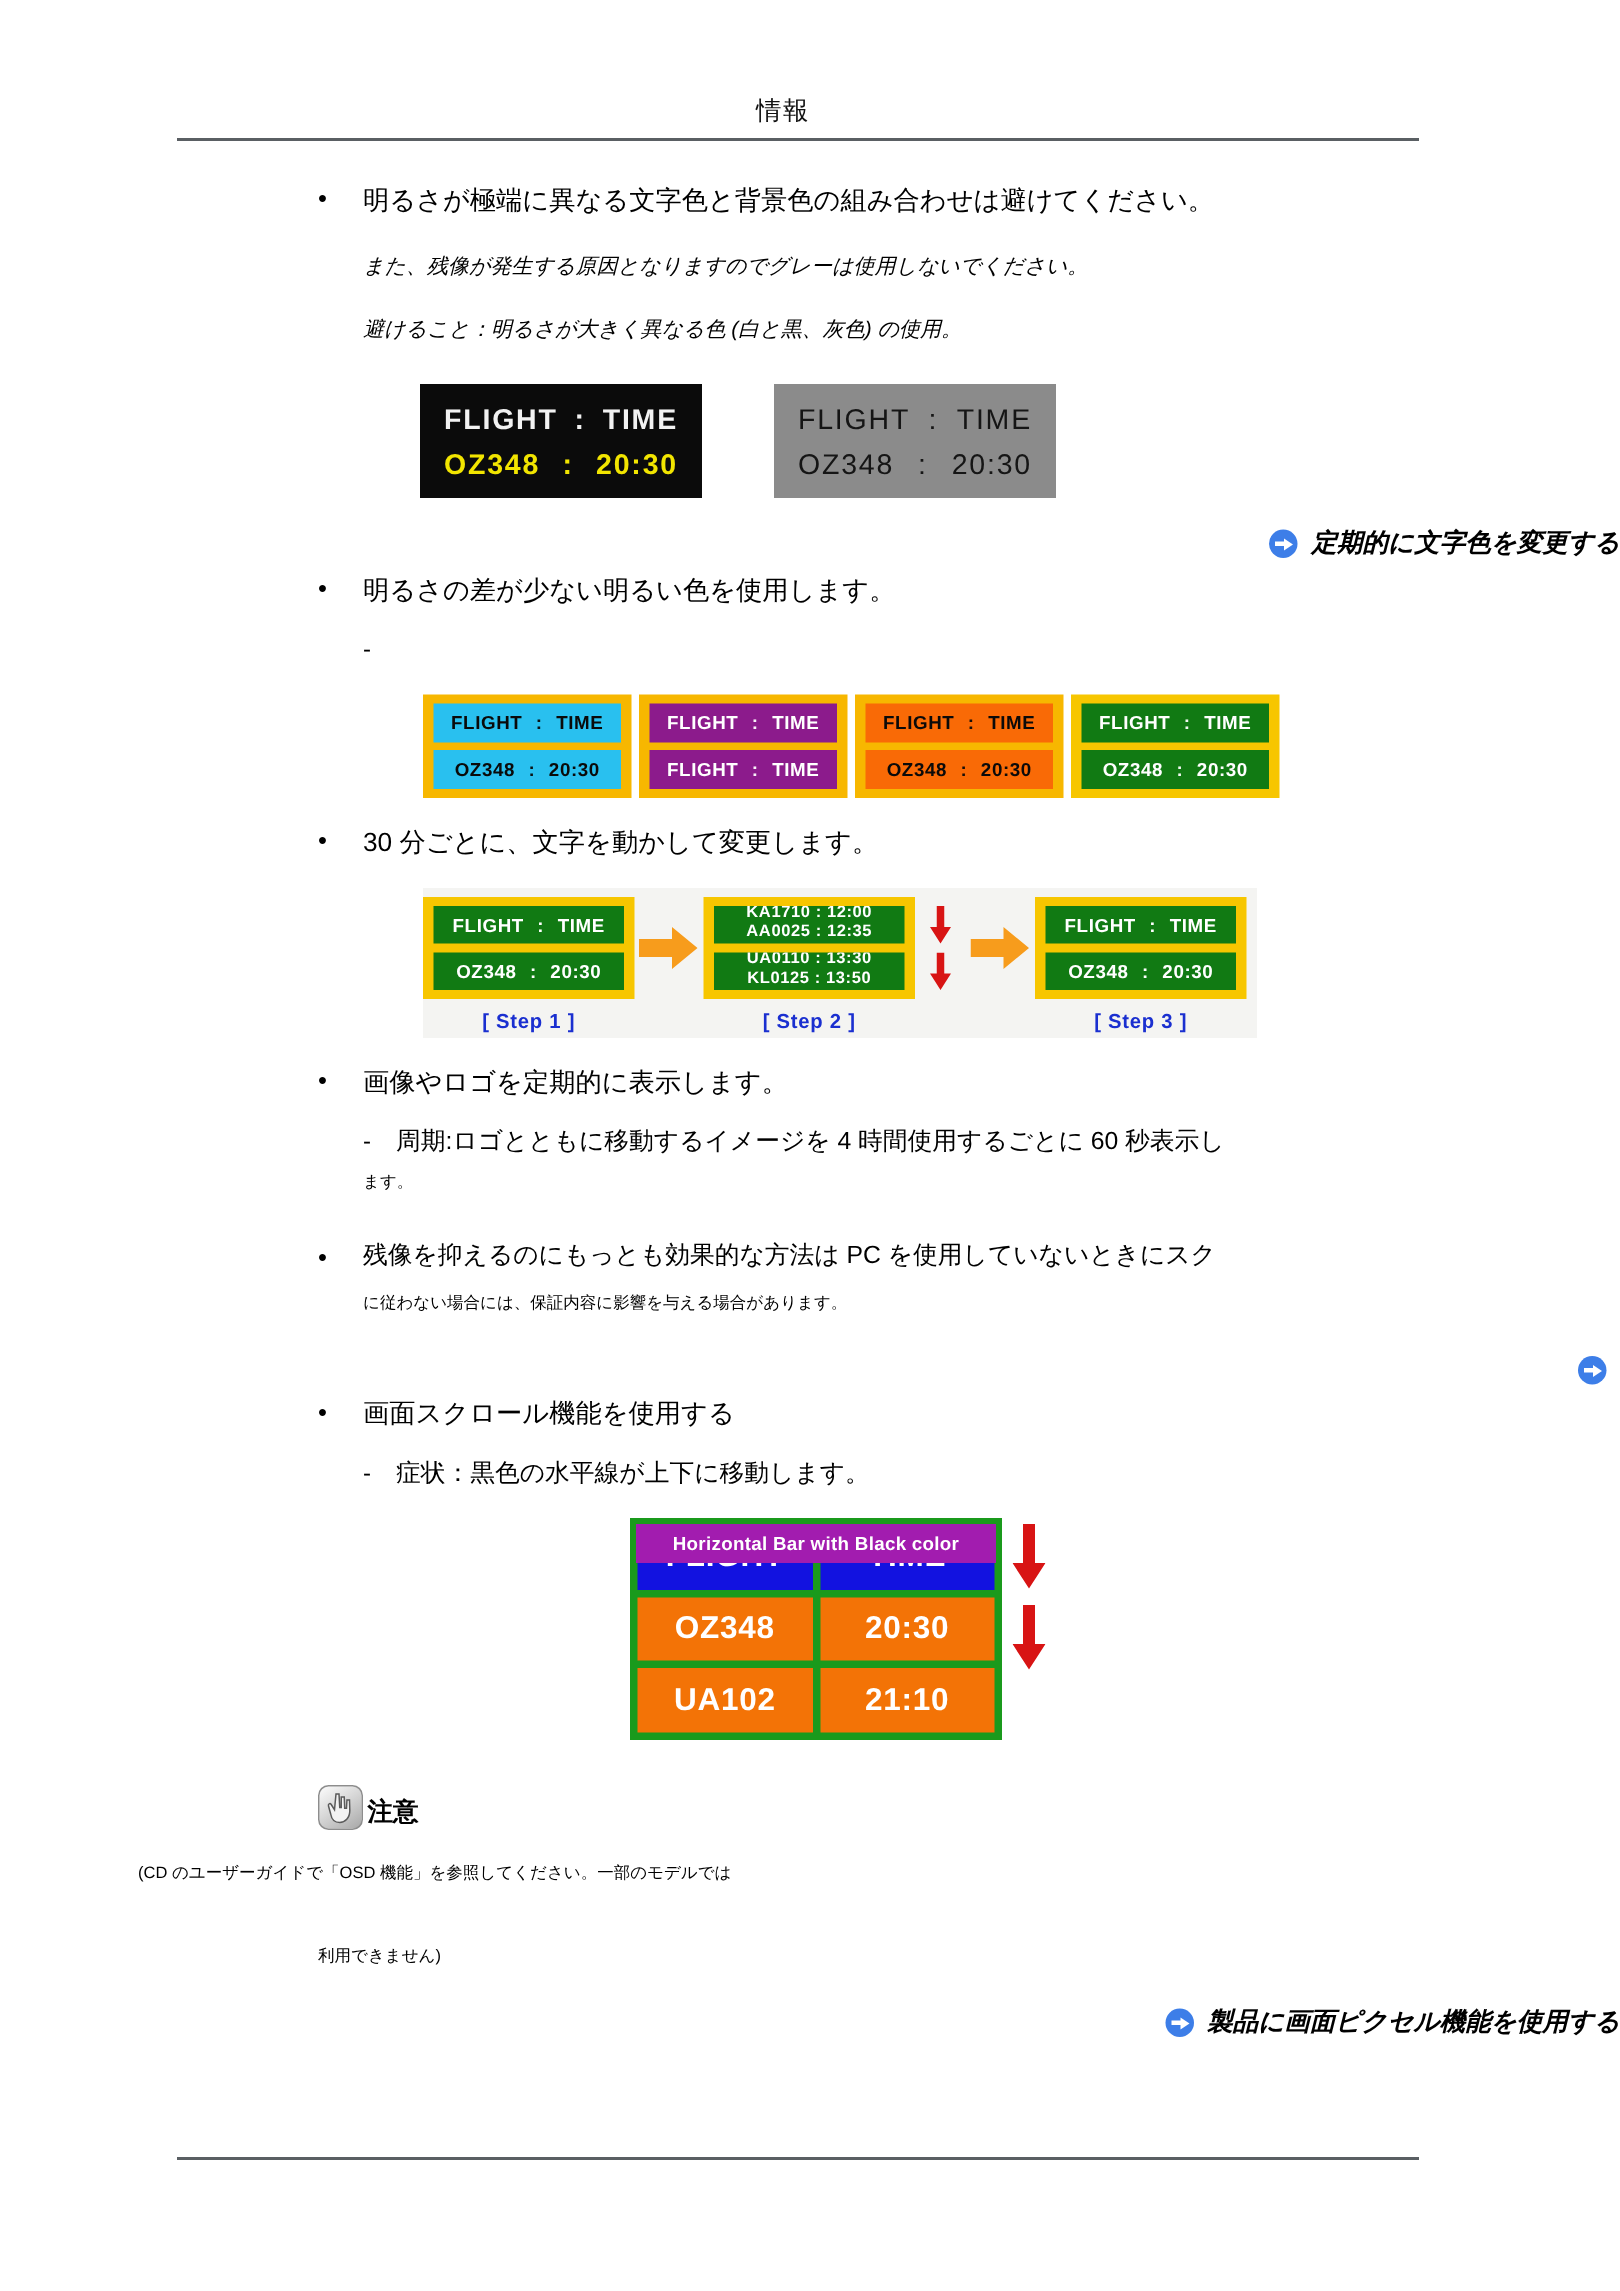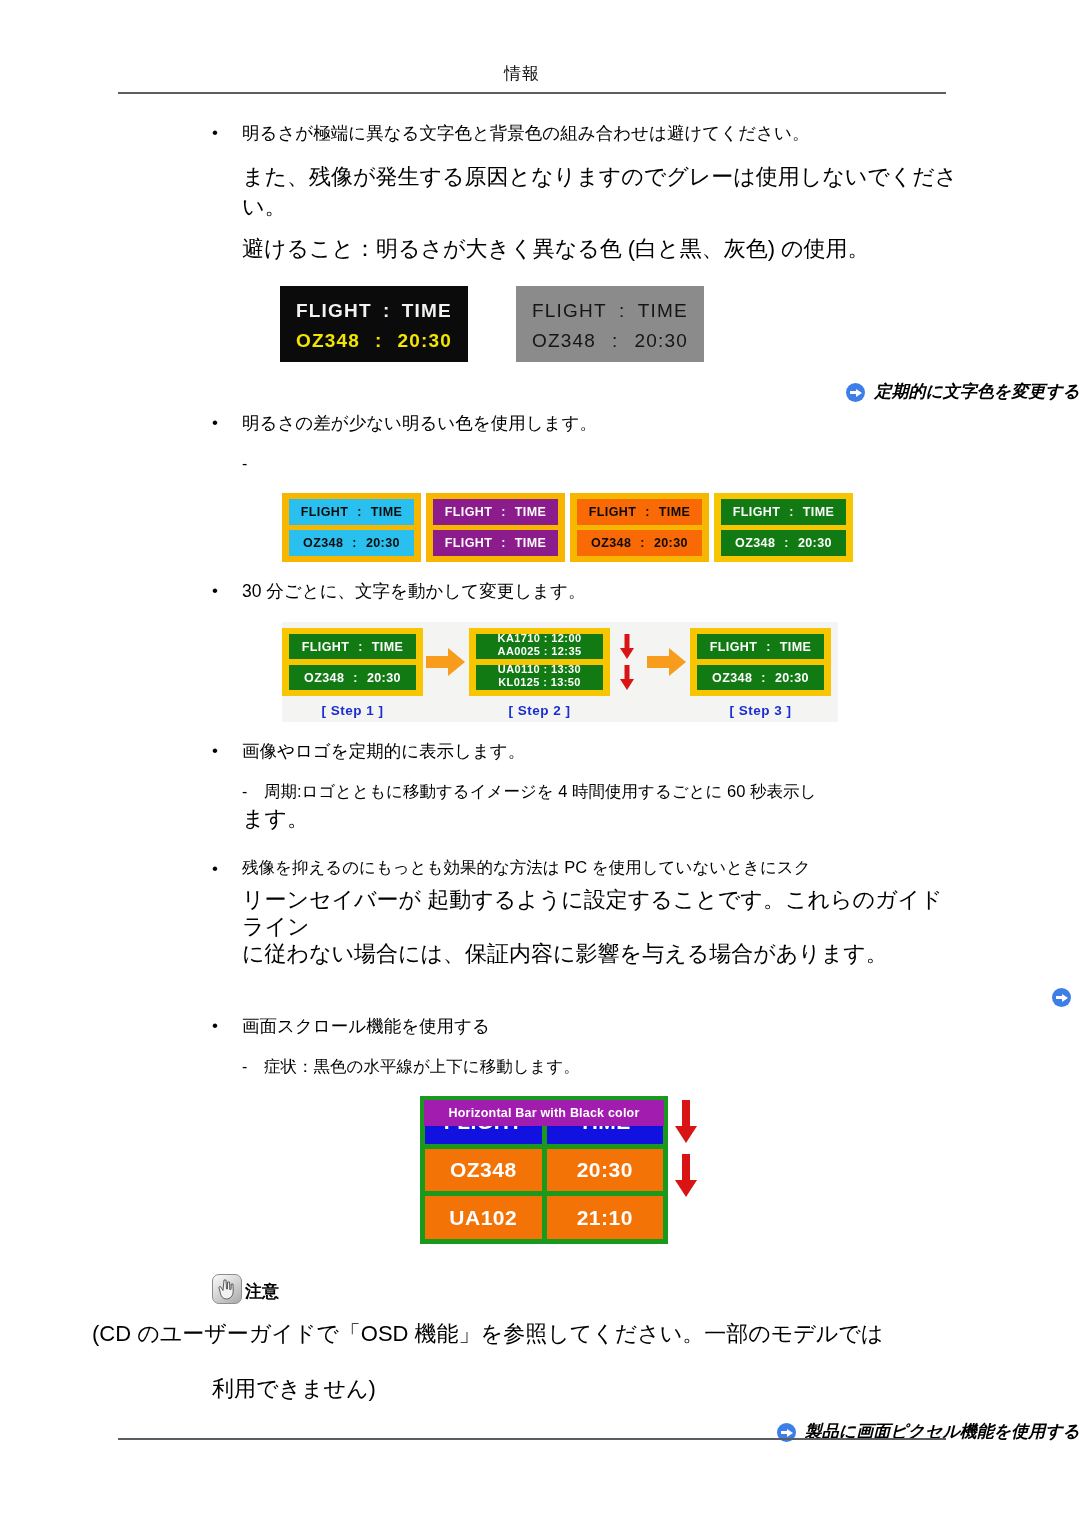--- a/index.html
+++ b/index.html
@@ -65,23 +65,24 @@
   }
   .bullet-text {
     flex: 1;
     font-size: 17.5px;
     line-height: 30px;
     color: #000;
   }
   .plain-line {
     margin-left: 242px;
     margin-right: 120px;
-    font-size: 22px;
+    font-size: 14px;
     line-height: 30px;
     padding-top: 12px;
+    font-style: italic;
   }
   .dash-row {
     display: flex;
     margin-left: 242px;
     margin-right: 120px;
     padding-top: 10px;
   }
   .dash-mark {
     width: 22px;
     flex: 0 0 22px;
@@ -89,21 +90,21 @@
     line-height: 27px;
   }
   .dash-text {
     flex: 1;
     font-size: 16.5px;
     line-height: 27px;
   }
   .para {
     margin-left: 242px;
     margin-right: 120px;
-    font-size: 22px;
+    font-size: 11px;
     line-height: 27px;
   }
 
   
   .section-head {
     display: flex;
     align-items: flex-start;
     margin-left: 218px;
     padding-top: 18px;
     padding-bottom: 4px;
@@ -583,21 +584,20 @@
     <div class="dash-row">
       <div class="dash-mark">-</div>
       <div class="dash-text">周期:ロゴとともに移動するイメージを 4 時間使用するごとに 60 秒表示し</div>
     </div>
     <div class="para">ます。</div>
 
     <div class="bullet-row" style="margin-top:22px;">
       <div class="bullet-dot">•</div>
       <div class="bullet-text" style="line-height:27px;font-size:16.5px;">残像を抑えるのにもっとも効果的な方法は PC を使用していないときにスク</div>
     </div>
-    <div class="para">リーンセイバーが 起動するように設定することです。これらのガイドライン</div>
     <div class="para">に従わない場合には、保証内容に影響を与える場合があります。</div>
 
     <div class="section-head">
       <span class="arrow-icon"></span>
     </div>
 
     <div class="bullet-row">
       <div class="bullet-dot">•</div>
       <div class="bullet-text">画面スクロール機能を使用する</div>
     </div>

